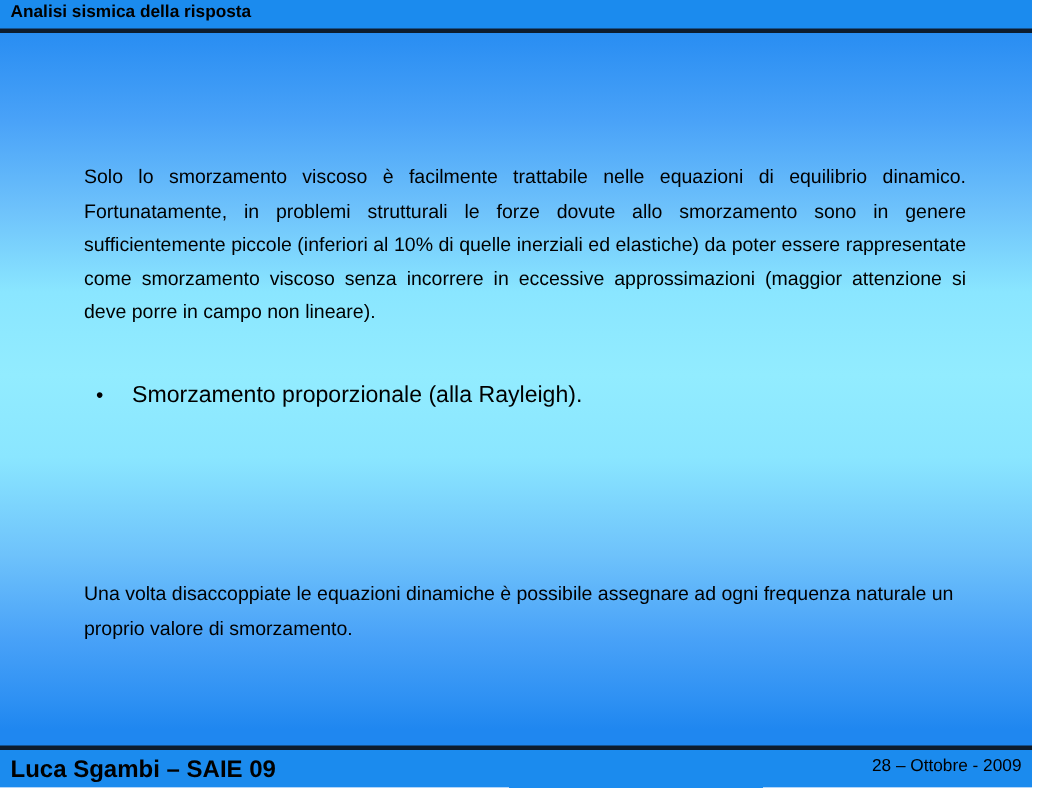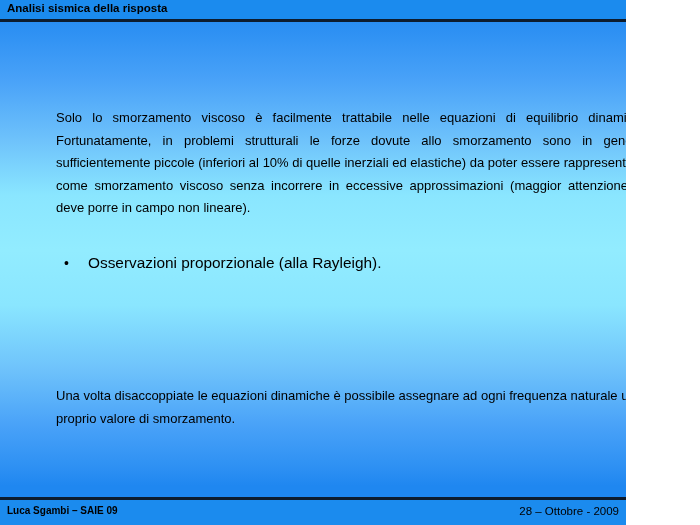--- a/index.html
+++ b/index.html
@@ -6,21 +6,21 @@
     margin: 0;
     padding: 0;
     background: #ffffff;
   }
   body {
     font-family: "Liberation Sans", sans-serif;
   }
 
   .slide {
     position: relative;
-    width: 626px;
+    width: 688px;
     height: 525px;
     overflow: hidden;
     background: linear-gradient(to bottom,
         #1f87f0 0px,
         #2d90f3 30px,
         #49a2f8 80px,
         #6ec2fb 140px,
         #8ae6ff 195px,
         #92ecff 250px,
         #8ae6ff 305px,
@@ -148,21 +148,21 @@
     left: 0;
     top: 500px;
     width: 700px;
     height: 25px;
     background: #1b8bee;
   }
   .footer-left {
     position: absolute;
     left: 7px;
     top: 505px;
-    font-size: 10px;
+    font-size: 16px;
     font-weight: bold;
     color: #000000;
     white-space: nowrap;
   }
   .footer-right {
     position: absolute;
     right: 7px;
     top: 505px;
     font-size: 11.5px;
     font-weight: normal;
@@ -176,21 +176,21 @@
 <div class="slide">
 
   <div class="header-band"></div>
   <div class="header-title">Analisi sismica della risposta</div>
   <div class="header-rule"></div>
 
 
   <div class="para para-main">Solo lo smorzamento viscoso è facilmente trattabile nelle equazioni di equilibrio dinamico. Fortunatamente, in problemi strutturali le forze dovute allo smorzamento sono in genere sufficientemente piccole (inferiori al 10% di quelle inerziali ed elastiche) da poter essere rappresentate come smorzamento viscoso senza incorrere in eccessive approssimazioni (maggior attenzione si deve porre in campo non lineare).</div>
 
   <div class="bullet bullet-1">
-    <span class="dot">•</span><span>Osservazioni proporzionale (alla Rayleigh).</span>
+    <span class="dot">•</span><span>Smorzamento proporzionale (alla Rayleigh).</span>
   </div>
 
 
 
   <div class="para para-close">Una volta disaccoppiate le equazioni dinamiche è possibile assegnare ad ogni frequenza naturale un proprio valore di smorzamento.</div>
 
   <div class="footer-rule"></div>
   <div class="footer-band"></div>
   <div class="footer-left">Luca Sgambi – SAIE 09</div>
   <div class="footer-right">28 – Ottobre - 2009</div>

